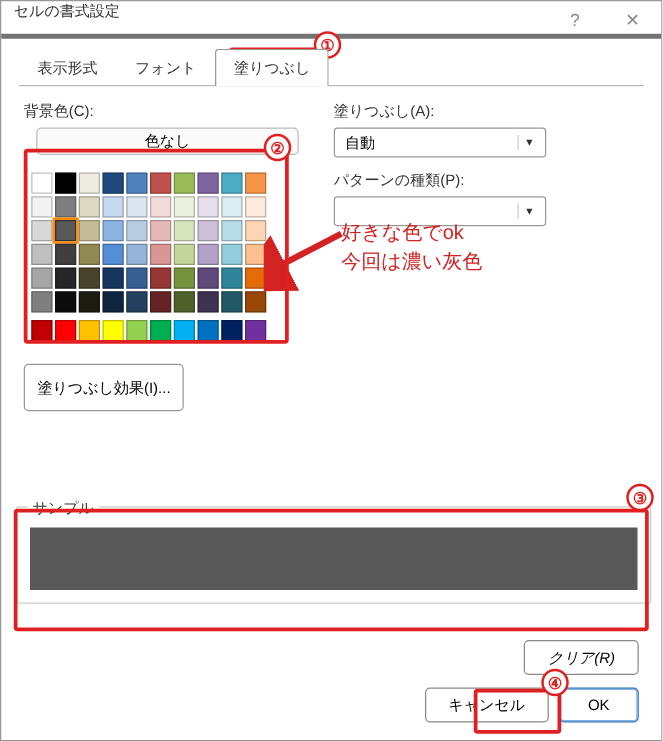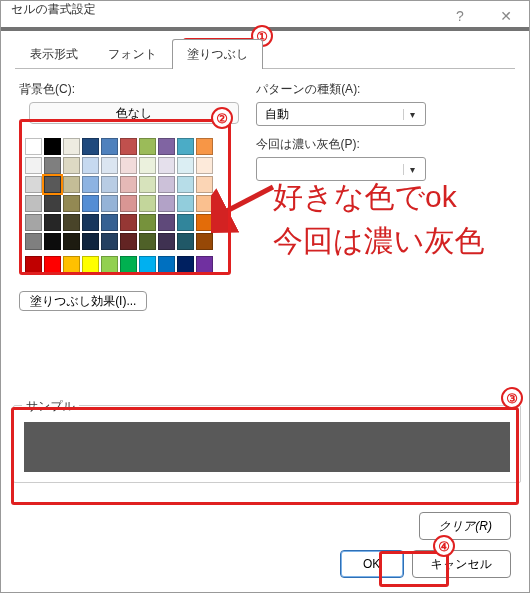--- a/index.html
+++ b/index.html
@@ -6,36 +6,36 @@
   body { margin: 0; background: #fff; width: 530px; height: 593px; position: relative; }
   .dialog { position: absolute; inset: 0; border: 1px solid #999; background: #fff; }
   .titlebar { height: 30px; display: flex; align-items: flex-start; padding: 0 0 0 10px; border-bottom: 4px solid #737373; font-size: 12px; color: #333; }
   .title-actions { margin-left: auto; display: flex; }
   .title-btn { width: 46px; height: 30px; display: flex; align-items: center; justify-content: center; font-size: 14px; color: #888; }
   .tabs { display: flex; padding: 8px 14px 0 14px; font-size: 12px; position: relative; }
   .tab { padding: 6px 14px 6px 14px; border: 1px solid transparent; border-bottom: none; position: relative; color: #333; }
   .tab.active { border-color: #999; background: #fff; border-radius: 3px 3px 0 0; z-index: 2; }
   .tabline { position: absolute; left: 14px; right: 14px; bottom: 0; height: 1px; background: #bbb; z-index: 1; }
   .content { padding: 12px 18px 0 18px; position: relative; }
-  .row { display: flex; gap: 2px; }
+  .row { display: flex; gap: 13px; }
   .colL { flex: 0 0 235px; }
   .colR { flex: 1; }
   .lbl { font-size: 12px; color: #333; margin-bottom: 4px; }
   .nocolor-btn { width: 210px; height: 22px; border: 1px solid #bbb; border-radius: 4px; background: #fafafa; font-size: 12px; display: flex; align-items: center; justify-content: center; margin-left: 10px; }
   .palette-wrap { position: relative; margin-top: 8px; }
   .palette { padding: 6px 6px 4px 6px; width: 210px; }
   .prow { display: flex; gap: 2px; margin-bottom: 2px; }
   .sw { width: 17px; height: 17px; border: 1px solid rgba(0,0,0,0.25); }
   .sw.sel { outline: 2px solid #ff8a00; outline-offset: 0; border: 1px solid #333; }
   .prow.std { margin-top: 6px; }
   .dropdown { width: 170px; height: 24px; border: 1px solid #999; border-radius: 3px; display: flex; align-items: center; padding: 0 4px 0 8px; font-size: 12px; background: #fff; margin-bottom: 10px; }
   .dd-arrow { margin-left: auto; width: 18px; text-align: center; color: #333; font-size: 10px; border-left: 1px solid #ccc; }
-  .btn-sm { height: 20px; padding: 0 10px; border: 1px solid #999; border-radius: 4px; background: #fff; font-size: 12px; display: inline-flex; align-items: center; margin-right: 6px; }
+  .btn-sm { height: 38px; padding: 0 10px; border: 1px solid #999; border-radius: 4px; background: #fff; font-size: 12px; display: inline-flex; align-items: center; margin-right: 6px; }
   .below-btns { margin-top: 12px; display: flex; }
-  .annotation { position: absolute; left: 272px; top: 174px; color: #d32222; font-size: 30px; line-height: 1.45; font-weight: 500; }
+  .annotation { position: absolute; left: 272px; top: 174px; color: #d32222; font-size: 16px; line-height: 1.45; font-weight: 500; }
   .arrow-svg { position: absolute; left: 210px; top: 176px; width: 70px; height: 60px; }
   .sample-area { position: absolute; left: 12px; right: 8px; top: 404px; }
   .fieldset { border: 1px solid #ccc; border-radius: 2px; padding: 16px 10px 10px 10px; position: relative; }
   .legend { position: absolute; top: -8px; left: 8px; background: #fff; padding: 0 4px; font-size: 12px; color: #333; }
   .sample-swatch { height: 50px; background: #595959; }
   .bottom-btns { position: absolute; right: 18px; bottom: 14px; display: flex; gap: 8px; align-items: center; }
   .btn { height: 28px; padding: 0 18px; border: 1px solid #888; border-radius: 4px; background: #fff; font-size: 12px; display: inline-flex; align-items: center; justify-content: center; }
   .btn.primary { border: 1px solid #2f6fb5; box-shadow: inset 0 0 0 1px #7ab1e8; min-width: 64px; }
   .clear-row { position: absolute; right: 18px; bottom: 52px; font-style: italic; }
   
@@ -161,26 +161,26 @@
                 <div class="sw" style="background: rgb(0, 32, 96);"></div>
                 <div class="sw" style="background: rgb(112, 48, 160);"></div>
               </div>
             </div>
         </div>
         <div class="below-btns">
           <div class="btn-sm">塗りつぶし効果(I)...</div>
         </div>
       </div>
       <div class="colR">
-        <div class="lbl">パターンの種類(A):</div>
+        <div class="lbl">塗りつぶし(A):</div>
         <div class="dropdown">
           <span>自動</span>
           <span class="dd-arrow">▾</span>
         </div>
-        <div class="lbl">今回は濃い灰色(P):</div>
+        <div class="lbl">パターンの種類(P):</div>
         <div class="dropdown">
           <span></span>
           <span class="dd-arrow">▾</span>
         </div>
       </div>
     </div>
   </div>
 
   <svg class="arrow-svg" viewBox="0 0 70 60">
     <defs>
@@ -199,22 +199,22 @@
     <div class="fieldset">
       <div class="legend">サンプル</div>
       <div class="sample-swatch" id="sample-swatch" style="background: rgb(89, 89, 89);"></div>
     </div>
   </div>
 
   <div class="clear-row">
     <div class="btn">クリア(R)</div>
   </div>
   <div class="bottom-btns">
+    <div class="btn">キャンセル</div>
     <div class="btn primary">OK</div>
-    <div class="btn">キャンセル</div>
   </div>
 
   <div class="frame frame1"></div>
   <div class="frame frame2"></div>
   <div class="frame frame3"></div>
   <div class="frame frame4"></div>
   <div class="cnum c1">①</div>
   <div class="cnum c2">②</div>
   <div class="cnum c3">③</div>
   <div class="cnum c4">④</div>

